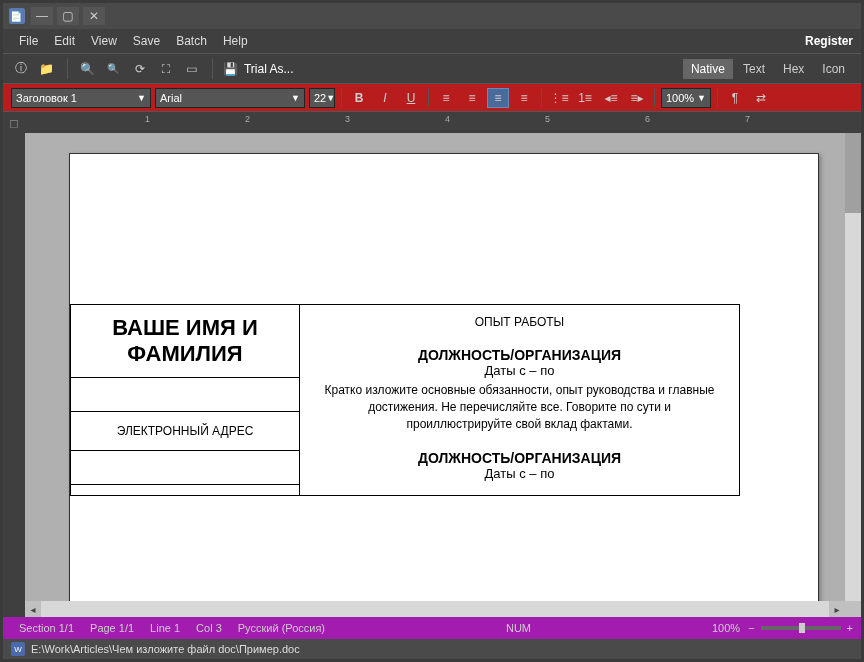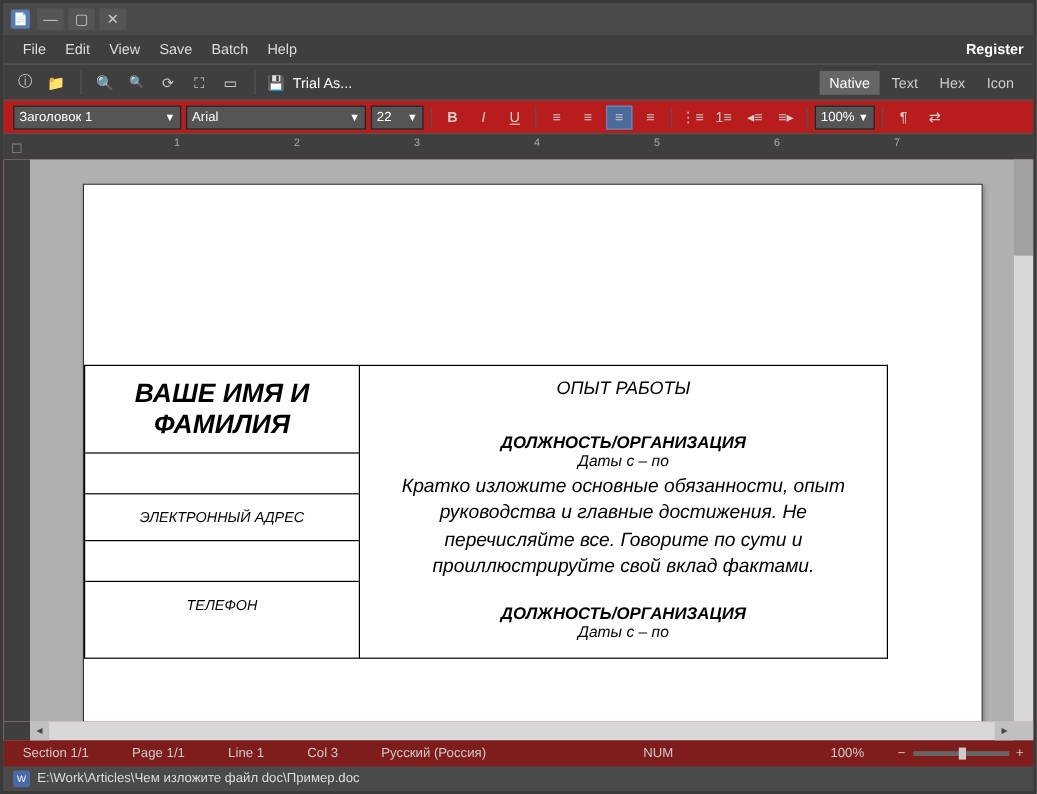--- a/index.html
+++ b/index.html
@@ -19,52 +19,52 @@
 .tsep { width:1px; height:20px; background:#555; margin:0 4px; }
 .saveas { display:flex; align-items:center; gap:6px; cursor:pointer; color:#fff;}
 .tabs { display:flex; gap:2px;justify-content:center; }
 .tab { padding:3px 8px; color:#ccc; cursor:pointer; }
 .tab.active { background:#666; color:#fff; }
 .toolbar2 { background: #b91c1c; color: #ddd; display: flex; align-items: center; height: 28px; padding: 0 8px; gap: 4px; border-top:1px solid #555;}
 .combo { background:#555; color:#fff; border:1px solid #222; height:20px; display:flex; align-items:center; padding:0 4px; font-size:11px; position:relative;}
 .combo .dd { margin-left:auto; font-size:9px;}
 .combo-style { width:140px; }
 .combo-font { width:150px; }
-.combo-size { width:44px;text-align:center; }
+.combo-size { width:26px;text-align:center; }
 .combo-zoom { width:50px; }
 .fbtn { width:22px; height:20px; display:flex; align-items:center; justify-content:center; cursor:pointer; color:#ccc; border:1px solid transparent;}
 .fbtn.active { background:#4a6a9a; border:1px solid #6a8aba;}
 .fsep { width:1px; height:18px; background:#555; margin:0 2px;}
 .ruler-row { background:#3f3f3f; height:22px; display:flex; border-top:1px solid #555;}
 .ruler-corner { width:22px; height:22px; background:#3f3f3f; display:flex; align-items:center; justify-content:center; color:#888;}
 .hruler { flex:1; background:#3f3f3f; position:relative; color:#aaa; font-size:9px; overflow:hidden;}
 .hruler .num { position:absolute; top:2px; font-size:9px;}
-.workspace { flex:1; display:flex; background:#fca5a5; overflow:hidden; position:relative;font-style:italic;}
+.workspace { flex:1; display:flex; background:#0369a1; overflow:hidden; position:relative;}
 .vruler { width:22px; background:#3f3f3f;}
 .canvas { flex:1; background:#b0b0b0; position:relative; overflow:hidden;}
 .page { position:absolute; left:44px; top:20px; width:750px; height:540px; background:#fff; border:1px solid #333; box-shadow:2px 2px 4px rgba(0,0,0,0.3);}
 .doc-content { position:absolute; left:0px; top:150px; width:670px; display:flex;}
 .doc-left { width:230px; border:1px solid #000;}
 .doc-left .cell { border-bottom:1px solid #000; padding:8px 6px; text-align:center;}
 .doc-left .name { font-size:22px; font-weight:bold; padding:10px 6px;}
 .doc-left .empty { height:34px; border-bottom:1px solid #000;}
 .doc-left .field { font-size:12px; padding:12px 6px;}
 .doc-right { flex:1; border:1px solid #000; border-left:none; padding:10px 14px; font-size:13px;}
-.doc-right h3 { text-align:center; font-size:15px; font-weight:normal; margin-bottom:28px;}
+.doc-right h3 { text-align:center; font-size:12px; font-weight:normal; margin-bottom:18px;}
 .doc-right .pos { text-align:center; font-weight:bold; font-size:14px; margin-top:18px;}
 .doc-right .dates { text-align:center; font-size:13px; margin-bottom:4px;}
-.doc-right .desc { text-align:center; font-size:16px; line-height:1.4;}
+.doc-right .desc { text-align:center; font-size:12px; line-height:1.4;}
 .vscroll { width:16px; background:#d8d8d8; position:relative;}
 .vscroll .thumb { position:absolute; top:0; width:100%; height:80px; background:#a0a0a0;}
 .hscroll-row { height:16px; background:#d8d8d8; display:flex;}
 .hscroll-corner { width:22px; background:#3f3f3f;}
 .hscroll { flex:1; position:relative;}
 .hscroll .arrow { width:16px; height:16px; background:#c0c0c0; display:flex; align-items:center; justify-content:center; font-size:10px; color:#444;}
 .hscroll .track { flex:1;}
-.statusbar { background:#7f1d1d; color:#ccc; height:22px; display:flex; align-items:center; padding:0 8px; gap:20px; font-size:11px;}
+.statusbar { background:#a21caf; color:#ccc; height:22px; display:flex; align-items:center; padding:0 8px; font-size:11px;}
 .statusbar .sitem { padding:0 8px;}
 .statusbar .spacer { flex:1;}
 .zoom-slider { display:flex; align-items:center; gap:6px;}
 .zoom-slider .track { width:80px; height:4px; background:#666; position:relative;}
 .zoom-slider .thumb { position:absolute; left:38px; top:-3px; width:6px; height:10px; background:#ccc;}
 .pathbar { background:#4a4a4a; color:#ddd; height:20px; display:flex; align-items:center; padding:0 8px; gap:6px; font-size:11px;}
 .pathbar .docicon { width:14px; height:14px; background:#4a6aaa; border-radius:2px; display:flex; align-items:center; justify-content:center; font-size:8px; color:#fff;}
 </style>
 </head>
 <body>
@@ -172,21 +172,20 @@
   <div class="workspace">
     <div class="vruler"></div>
     <div class="canvas">
       <div class="page">
         <div class="doc-content">
           <div class="doc-left">
             <div class="cell name">ВАШЕ ИМЯ И ФАМИЛИЯ</div>
             <div class="empty"></div>
             <div class="cell field">ЭЛЕКТРОННЫЙ АДРЕС</div>
             <div class="empty"></div>
-            <div class="cell field" style="border-bottom:none">ТЕЛЕФОН</div>
           </div>
           <div class="doc-right">
             <h3>ОПЫТ РАБОТЫ</h3>
             <div class="pos">ДОЛЖНОСТЬ/ОРГАНИЗАЦИЯ</div>
             <div class="dates">Даты с – по</div>
             <div class="desc">Кратко изложите основные обязанности, опыт руководства и главные достижения. Не перечисляйте все. Говорите по сути и проиллюстрируйте свой вклад фактами.</div>
             <div class="pos">ДОЛЖНОСТЬ/ОРГАНИЗАЦИЯ</div>
             <div class="dates">Даты с – по</div>
           </div>
         </div>

